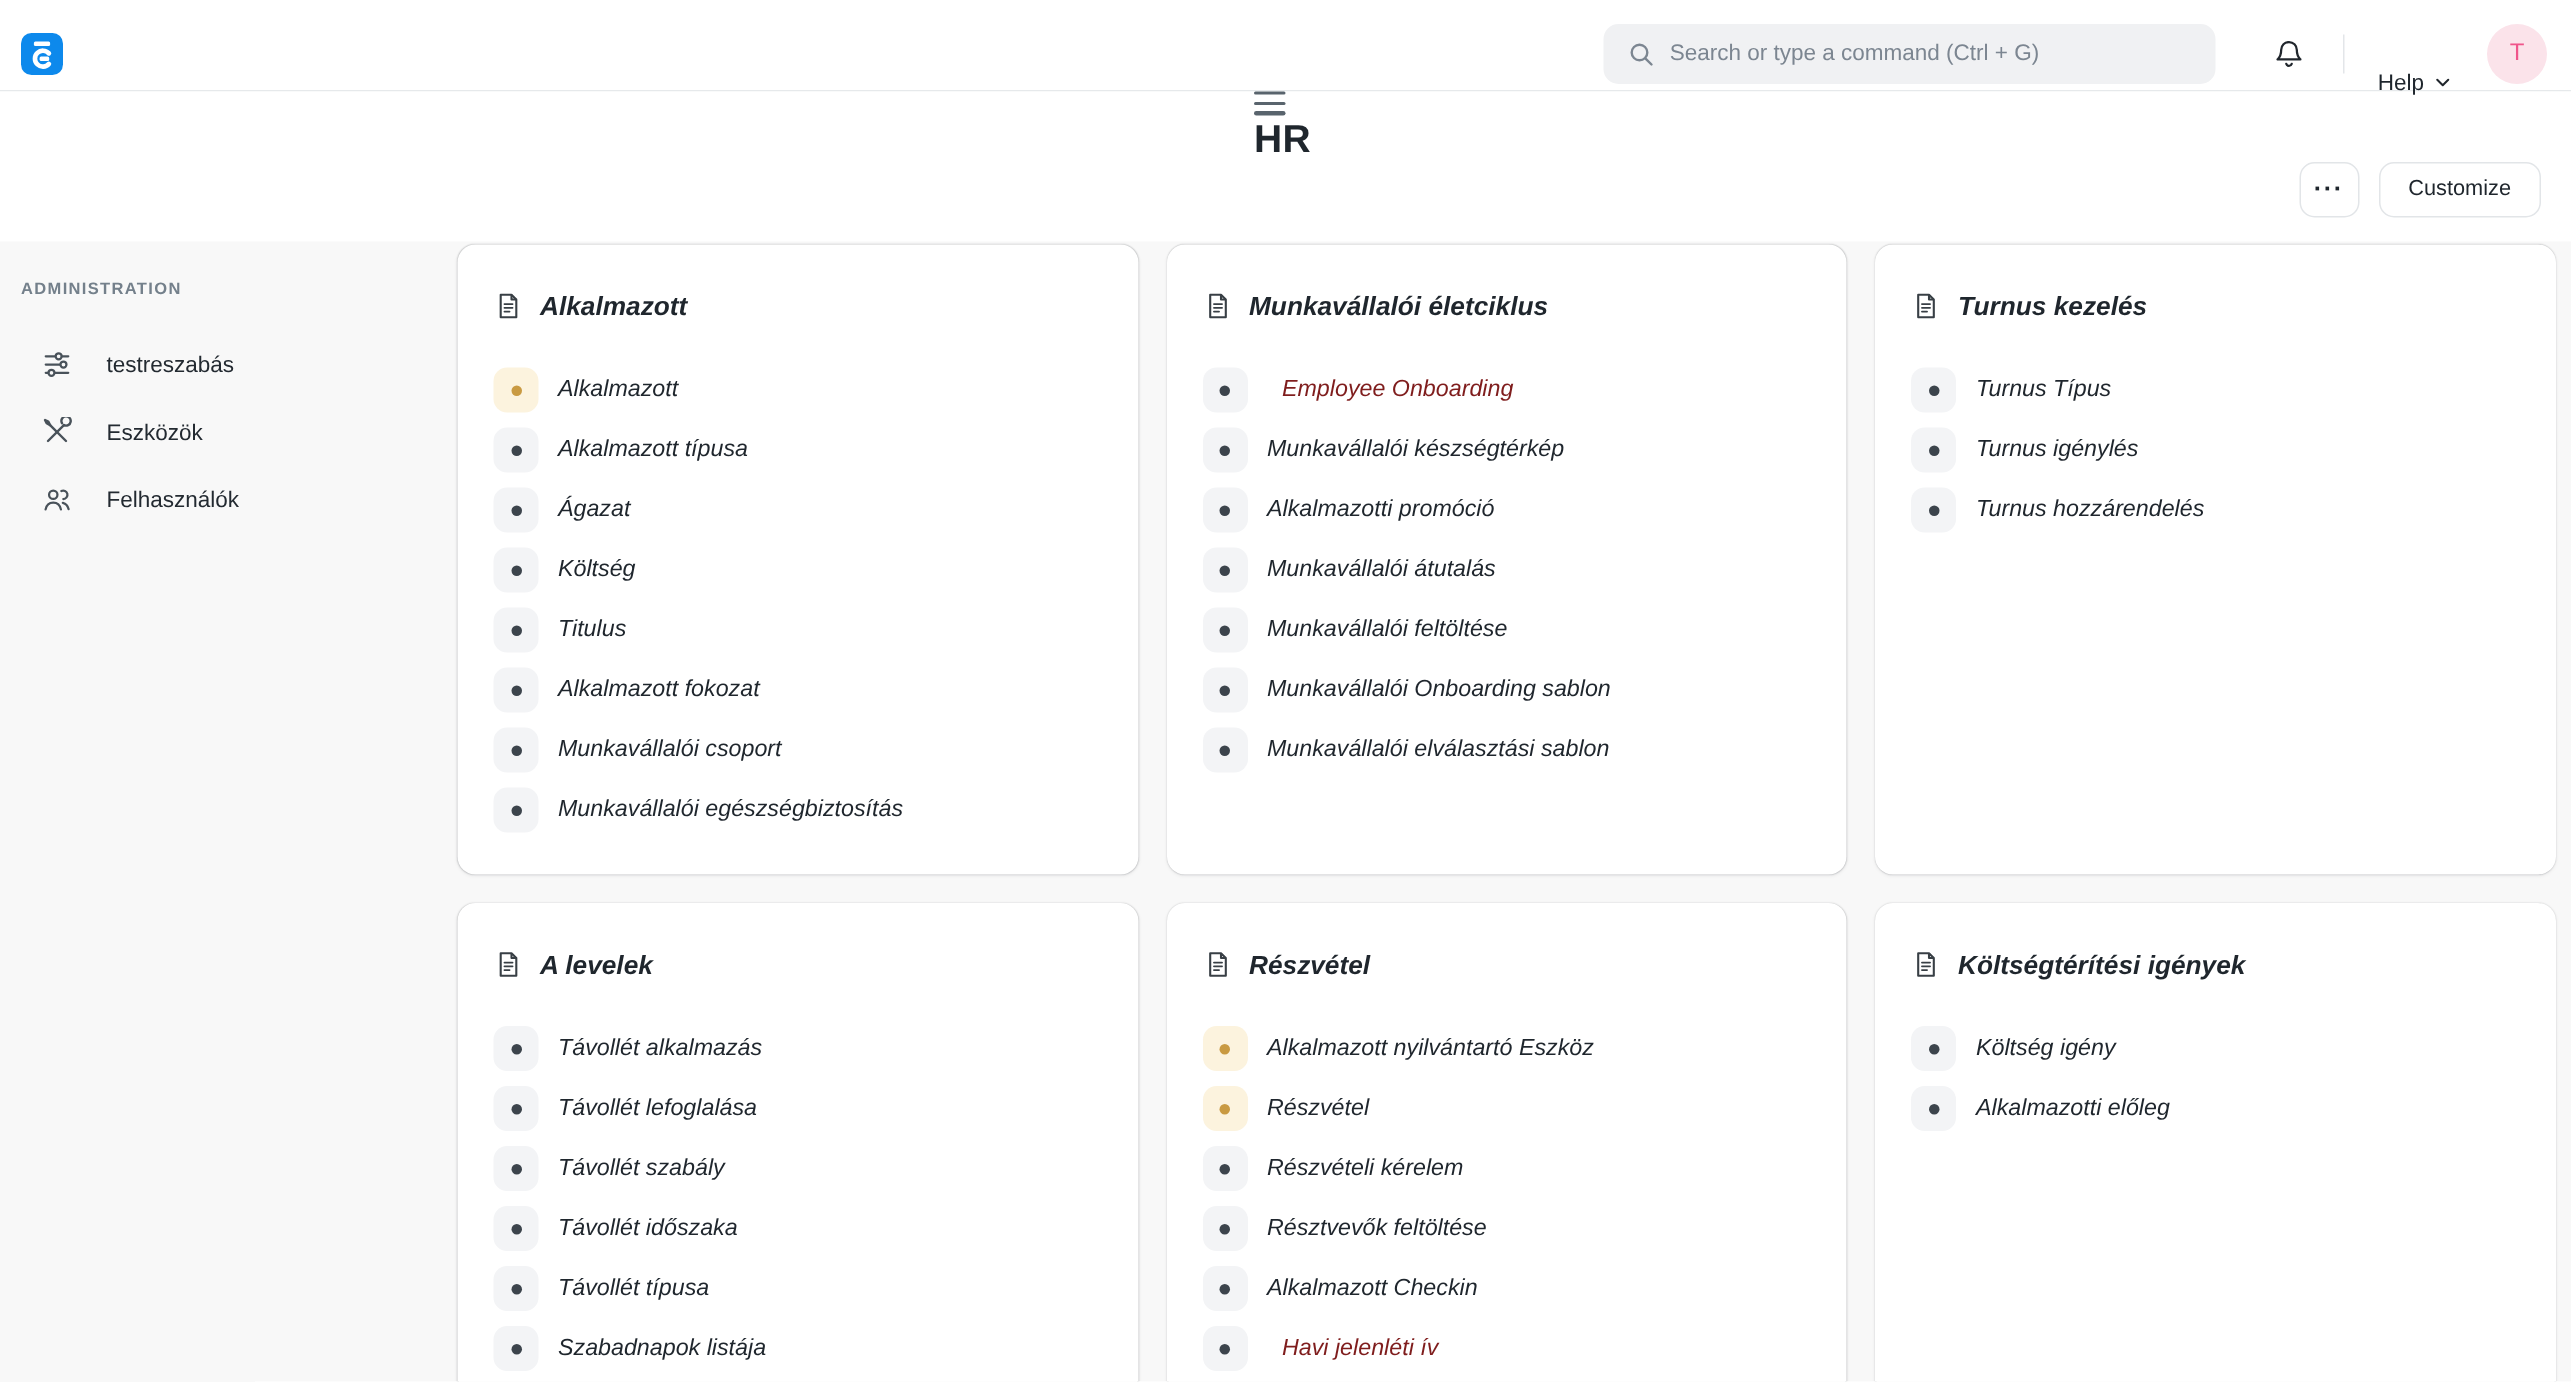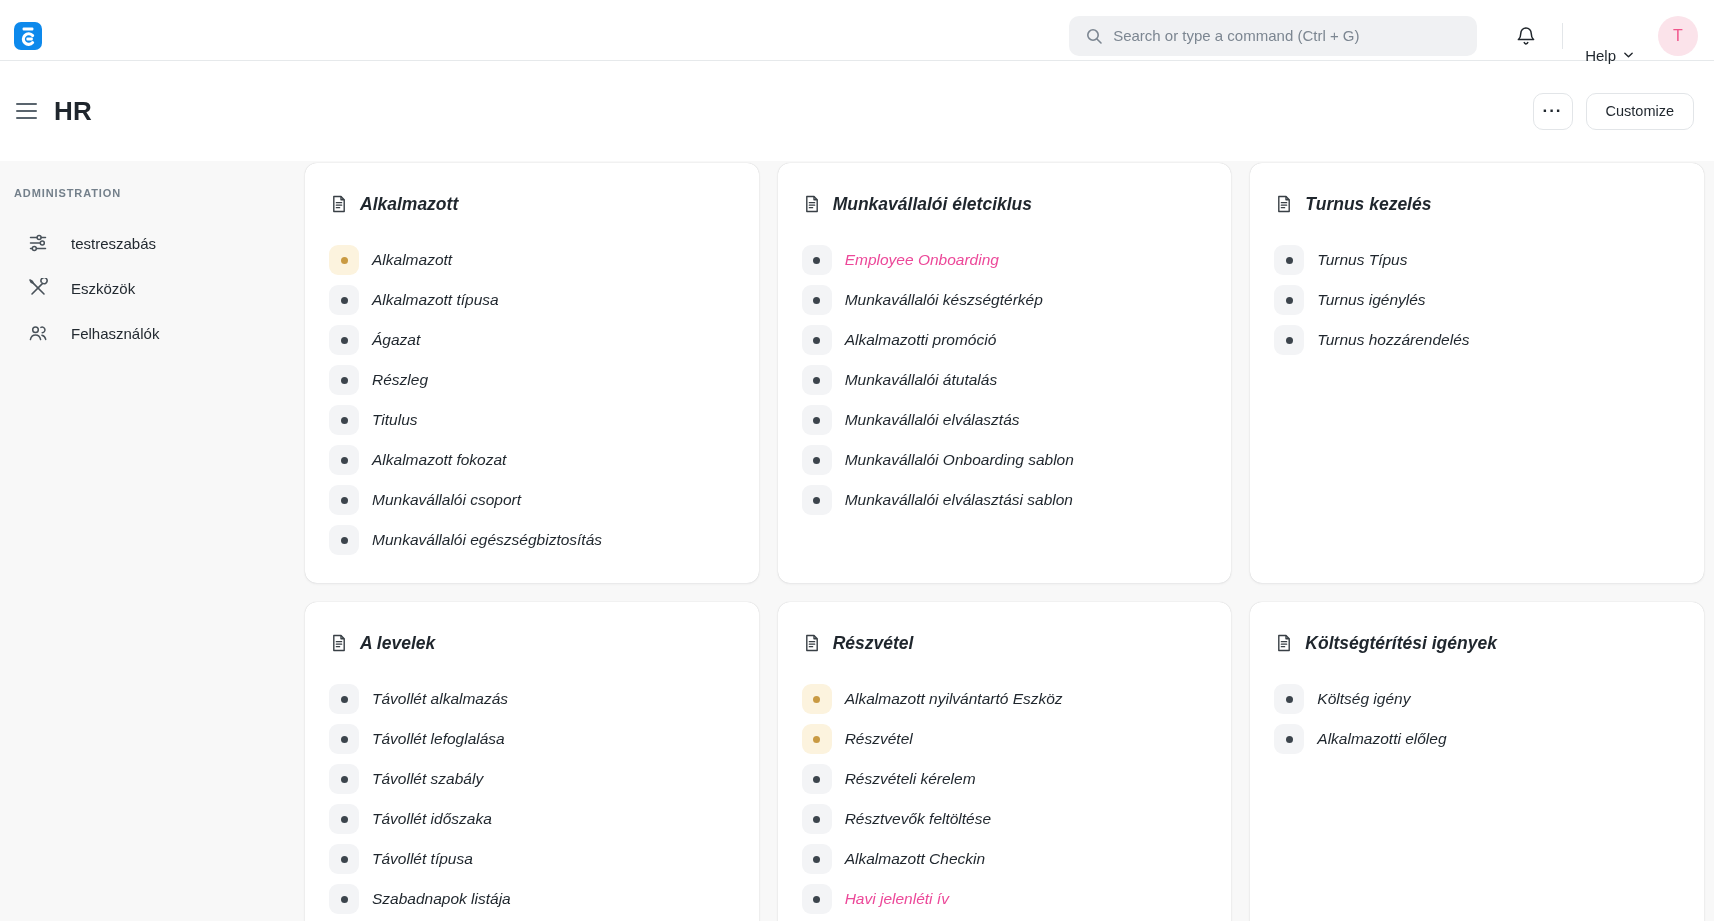--- a/index.html
+++ b/index.html
@@ -16,21 +16,21 @@
                 padding:0 14px 0 44px;font-size:15px;color:#4c5a67;outline:none;font-family:inherit;}
   .search-input::placeholder{color:#7c8691;opacity:1;}
   .icon-btn{background:none;border:none;padding:0;cursor:pointer;display:flex;align-items:center;}
   .bell-btn{margin-right:25px;}
   .nav-divider{width:1px;height:26px;background:#e3e6e9;margin-right:22px;}
   .help-btn{display:flex;align-items:center;gap:7px;background:none;border:none;font-size:15px;color:#1f262d;
             cursor:pointer;margin-right:24px;padding:0;margin-top:39px;}
   .avatar{width:40px;height:40px;border-radius:50%;background:#fbe3ea;border:none;cursor:pointer;
           display:flex;align-items:center;justify-content:center;font-size:16px;color:#f0558b;font-weight:400;padding:0;}
   
-  .page-header{height:100px;background:#fff;display:flex;align-items:center;padding:0 20px 0 16px;box-sizing:border-box;}
+  .page-header{height:100px;background:#fff;display:flex;align-items:center;padding:0 20px 0 16px;box-sizing:border-box;flex-direction:column;}
   .burger{display:flex;flex-direction:column;gap:4.5px;background:none;border:none;padding:0;cursor:pointer;margin-right:17px;}
   .burger span{display:block;width:21px;height:2.2px;border-radius:2px;background:#59646d;}
   .page-title{font-size:26px;font-weight:700;margin:0;color:#1f262d;letter-spacing:.2px;}
   .header-actions{margin-left:auto;display:flex;gap:13px;}
   .btn{height:37px;background:#fff;border:1px solid #e2e5e8;border-radius:10px;font-size:14.5px;color:#1f262d;
        display:flex;align-items:center;justify-content:center;padding:0 19px;cursor:pointer;}
   .btn-more{width:40px;padding:0;font-size:17px;letter-spacing:1px;font-weight:700;line-height:10px;}
   
   .content{display:flex;background:#f8f8f8;height:760px;overflow:hidden;box-sizing:border-box;}
   .sidebar{width:290px;flex:none;box-sizing:border-box;padding:26px 10px 0 14px;}
@@ -45,21 +45,21 @@
   .card-head{display:flex;align-items:center;gap:11px;height:30px;margin-bottom:26px;}
   .doc-icon{width:20px;height:20px;display:flex;flex:none;}
   .card-title{font-size:17.5px;font-weight:700;margin:0;color:#1f262d;}
   .link-row{display:flex;align-items:center;gap:13px;height:30px;margin-bottom:10px;cursor:pointer;text-decoration:none;}
   .link-row:last-child{margin-bottom:0;}
   .pill{width:30px;height:30px;border-radius:9px;background:#f3f4f6;display:flex;align-items:center;justify-content:center;flex:none;}
   .pill .dot{width:7px;height:7px;border-radius:50%;background:#3c444c;}
   .pill.orange{background:#fcf3de;}
   .pill.orange .dot{background:#c99a42;}
   .link-label{font-size:15.5px;color:#1f262d;}
-  .link-row.muted .link-label{color:#ec4899;}
+  .link-row.muted .link-label{color:#7f1d1d;margin-left:10px;}
 </style>
 </head>
 <body>
 
 <header class="navbar">
   <button class="logo-btn">
     <svg width="28" height="28" viewBox="0 0 28 28">
       <rect width="28" height="28" rx="7" fill="#0d89ec"></rect>
       <rect x="8.6" y="5.6" width="10.8" height="3" rx="1" fill="#fff"></rect>
       <path d="M18.6 13.6a5.3 5.3 0 1 0 0 7" fill="none" stroke="#fff" stroke-width="3.1" stroke-linecap="round"></path>
@@ -174,21 +174,21 @@
             <a class="link-row">
               <span class="pill">
                 <span class="dot"></span>
               </span>
               <span class="link-label">Ágazat</span>
             </a>
             <a class="link-row">
               <span class="pill">
                 <span class="dot"></span>
               </span>
-              <span class="link-label">Részleg</span>
+              <span class="link-label">Költség</span>
             </a>
             <a class="link-row">
               <span class="pill">
                 <span class="dot"></span>
               </span>
               <span class="link-label">Titulus</span>
             </a>
             <a class="link-row">
               <span class="pill">
                 <span class="dot"></span>
@@ -242,21 +242,21 @@
             <a class="link-row">
               <span class="pill">
                 <span class="dot"></span>
               </span>
               <span class="link-label">Munkavállalói átutalás</span>
             </a>
             <a class="link-row">
               <span class="pill">
                 <span class="dot"></span>
               </span>
-              <span class="link-label">Munkavállalói elválasztás</span>
+              <span class="link-label">Munkavállalói feltöltése</span>
             </a>
             <a class="link-row">
               <span class="pill">
                 <span class="dot"></span>
               </span>
               <span class="link-label">Munkavállalói Onboarding sablon</span>
             </a>
             <a class="link-row">
               <span class="pill">
                 <span class="dot"></span>

